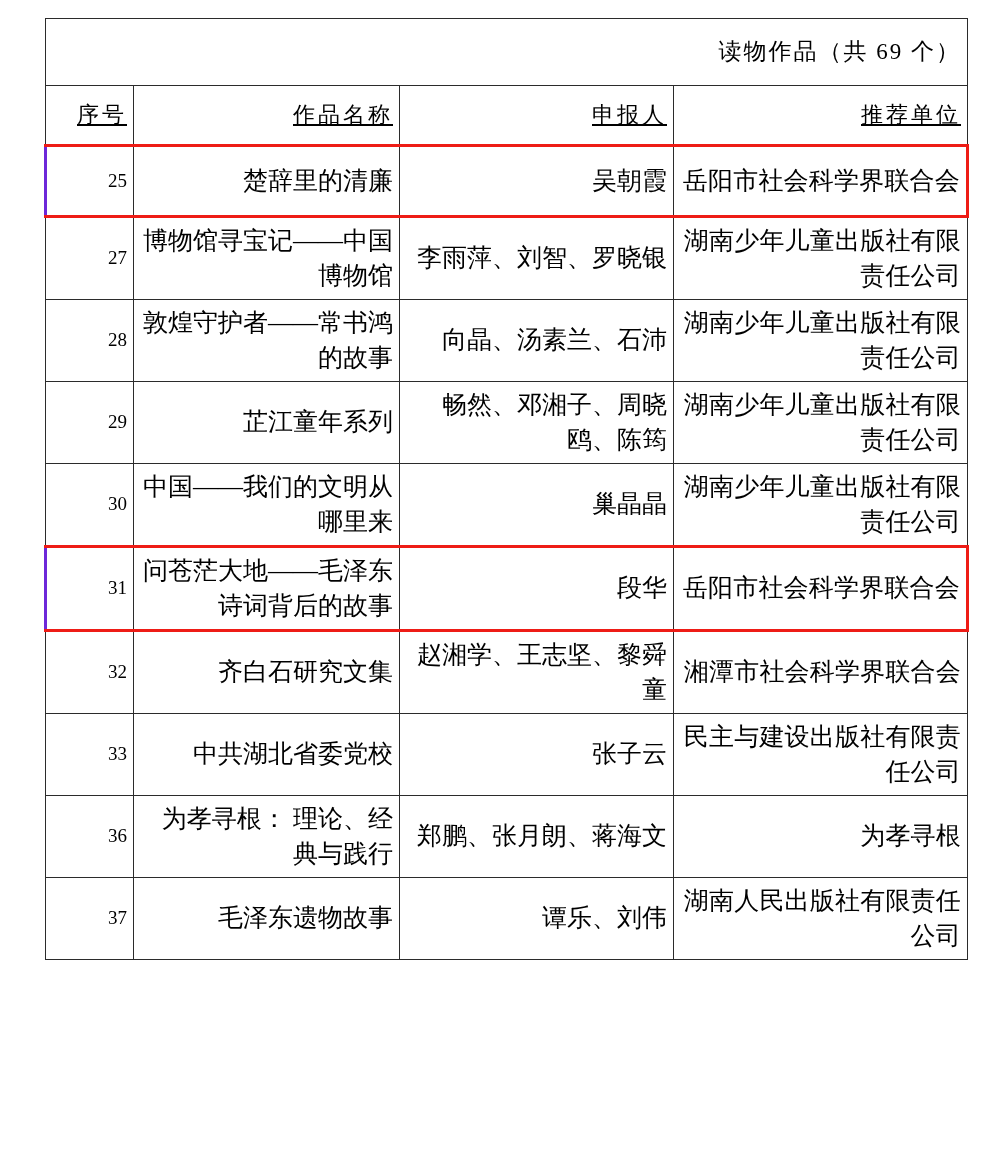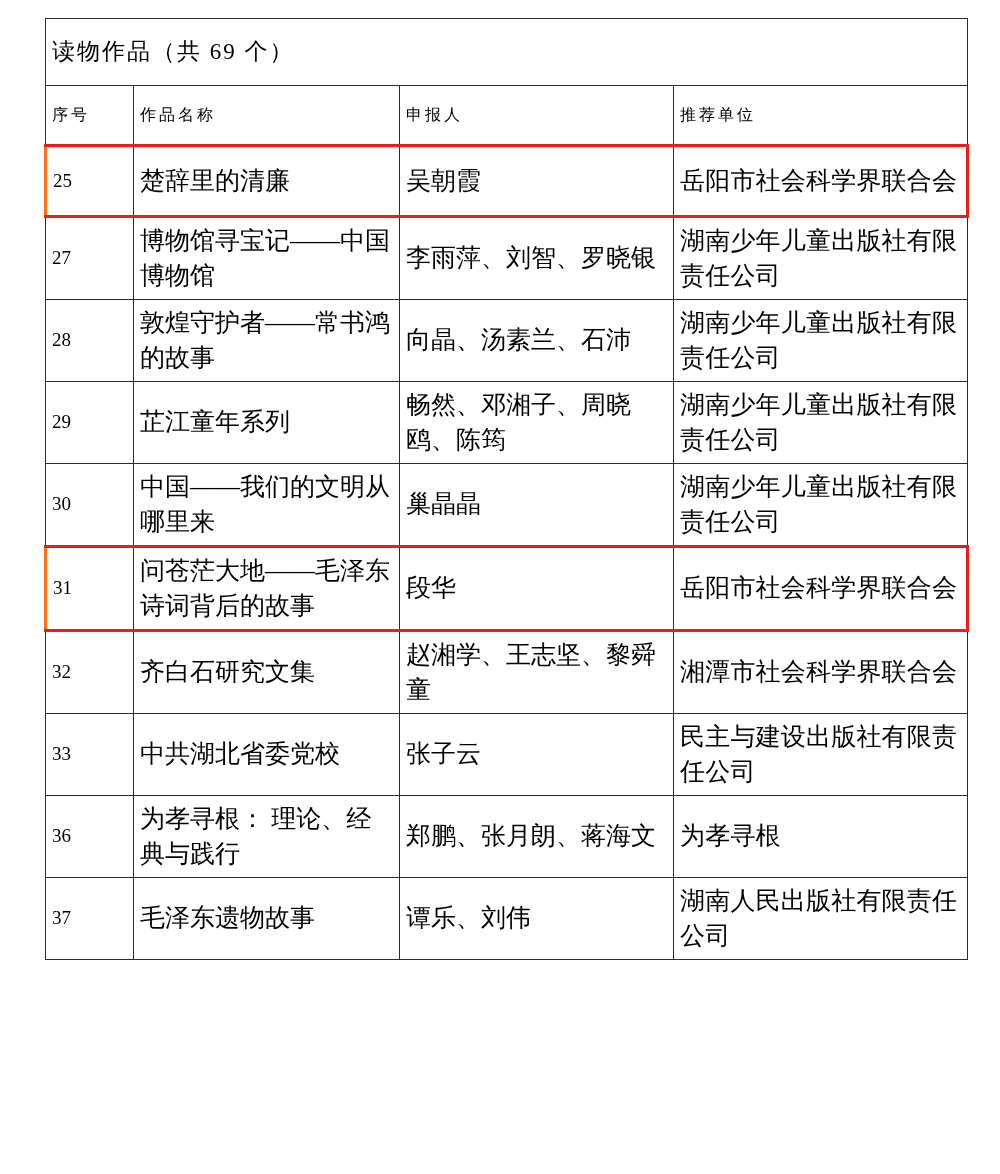--- a/index.html
+++ b/index.html
@@ -21,36 +21,37 @@
     padding: 18px 34px 0 44px;
   }
   table.award-table {
     width: 922px;
     border-collapse: collapse;
     table-layout: fixed;
   }
   table.award-table td,
   table.award-table th {
     border: 1px solid #2b2b2b;
-    text-align: left;
+    text-align: right;
     vertical-align: middle;
     font-weight: normal;
     padding: 6px 6px;
     line-height: 1.38;
   }
   .title-cell {
     font-size: 23px;
     letter-spacing: 2px;
     height: 54px;
     padding: 10px 6px;
   }
   .head-cell {
-    font-size: 16px;
+    font-size: 22px;
     letter-spacing: 3px;
     height: 46px;
+    text-decoration: underline;
   }
   .col-no    { width: 88px; }
   .col-name  { width: 266px; }
   .col-person{ width: 274px; }
   .col-unit  { width: 294px; }
 
   td.c-no {
     font-size: 19px;
   }
   td.c-name, td.c-person, td.c-unit {
@@ -62,21 +63,21 @@
   tr.row-h1 td { height: 56px; }
   tr.row-h2 td { height: 66px; }
   tr.row-h3 td { height: 90px; }
 
   
   tr.hl td {
     border-top: 3px solid #ee1c16;
     border-bottom: 3px solid #ee1c16;
   }
   tr.hl td:first-child {
-    border-left: 3px solid #f97316;
+    border-left: 3px solid #6d28d9;
   }
   tr.hl td:last-child {
     border-right: 3px solid #ee1c16;
   }
 </style>
 </head>
 <body>
 
 <div class="page">
   <table class="award-table">

